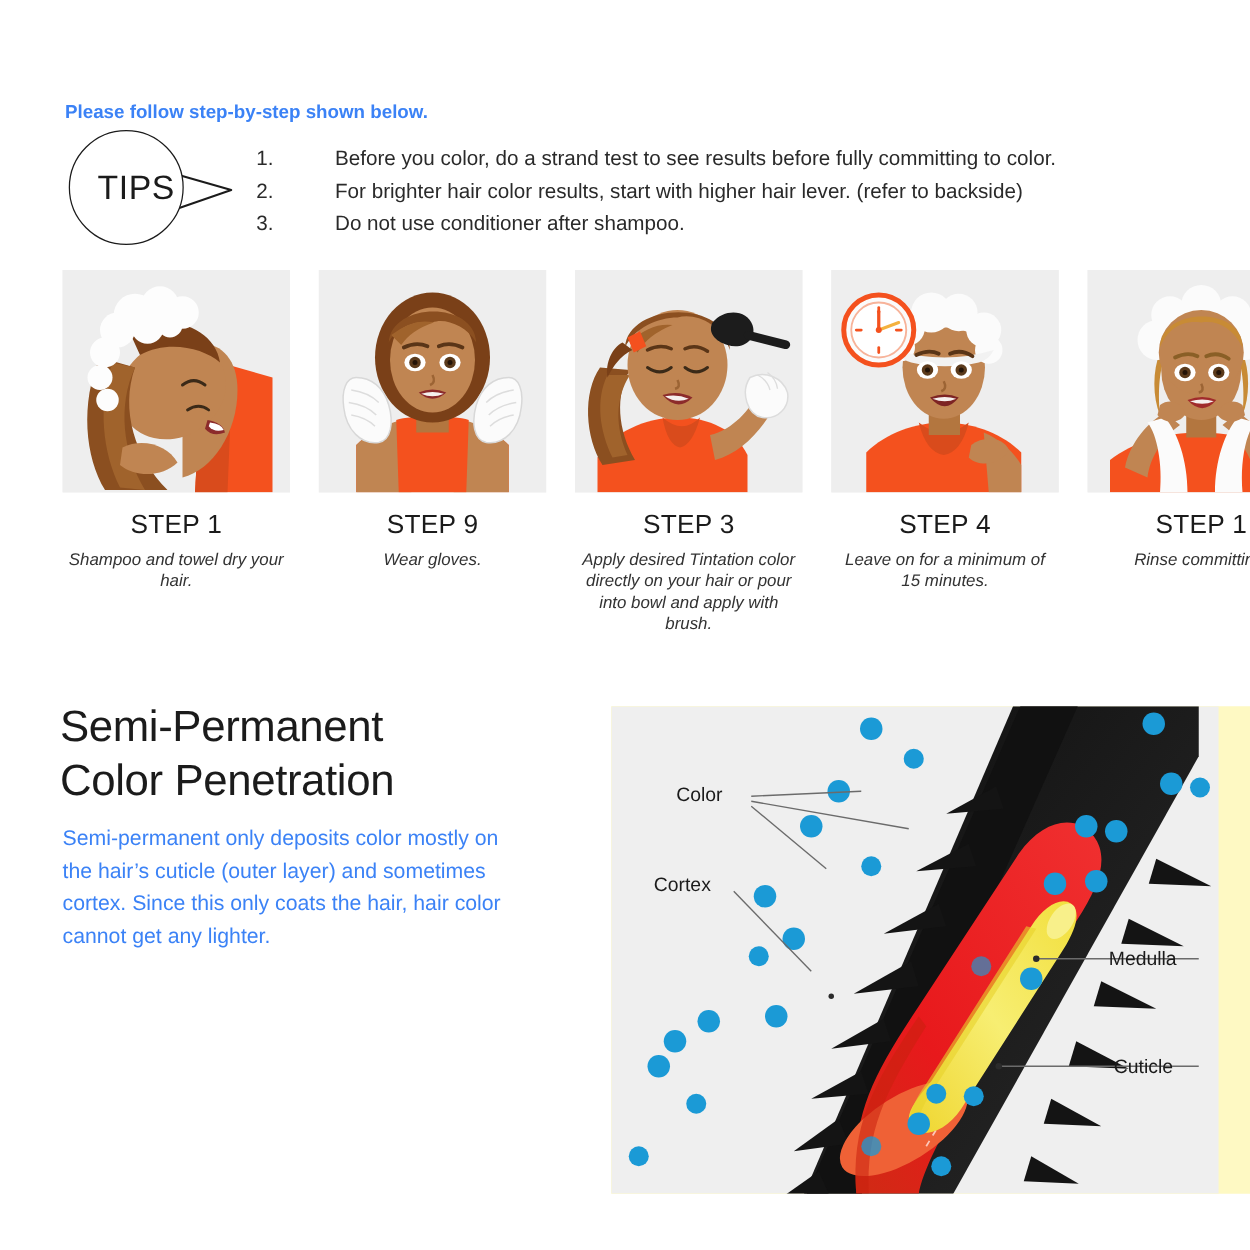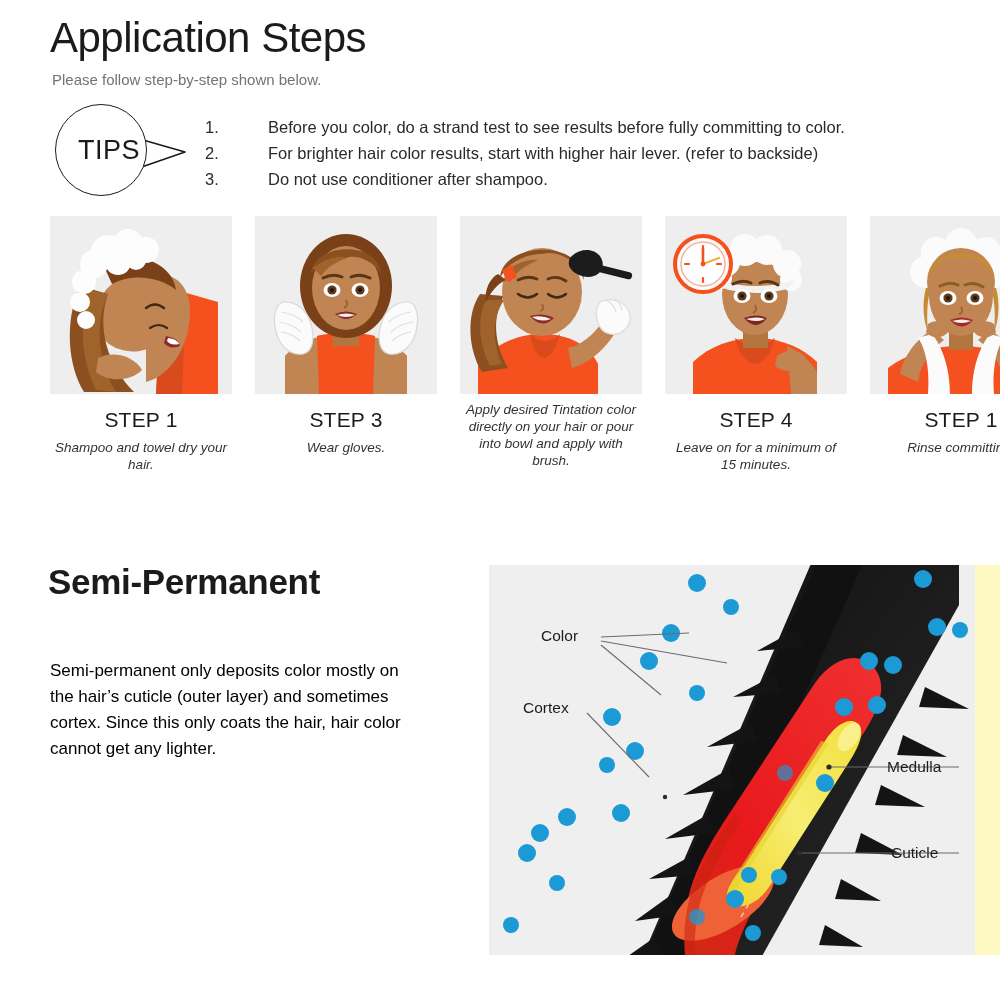--- a/index.html
+++ b/index.html
@@ -12,22 +12,22 @@
   }
   .page { position: relative; width: 1000px; height: 1000px; }
 
   
   .app-title {
     position: absolute; left: 50px; top: 16px;
     font-size: 42px; font-weight: 300; letter-spacing: -0.5px;
     color: #1b1b1b; line-height: 1.05;
   }
   .app-subtitle {
-    position: absolute; left: 52px; top: 71px;
-    font-size: 15px; font-weight: 400; color: #737373;
+    position: absolute; left: 52px; top: 81px;
+    font-size: 15px; font-weight: 700; color: #3b82f6;
   }
 
   
   .tips-wrap { position: absolute; left: 55px; top: 104px; width: 135px; height: 96px; }
   .tips-bubble {
     position: absolute; left: 0; top: 0;
     width: 92px; height: 92px; border-radius: 50%;
     border: 1.6px solid #1b1b1b; background: #fff;
     display: flex; align-items: center; justify-content: center;
   }
@@ -55,42 +55,41 @@
     margin-top: 7px; text-align: center;
     font-size: 13.5px; line-height: 17px; color: #333; padding: 0 4px; font-style: italic;
   }
 
   
   .fig { position: absolute; inset: 0; }
 
   
   .sec-title {
     position: absolute; left: 48px; top: 560px;
-    font-size: 35px; font-weight: 700; line-height: 43px; color: #1b1b1b;
+    font-size: 35px; font-weight: 400; line-height: 43px; color: #1b1b1b;
     letter-spacing: -0.3px; width: 400px;
   }
   .sec-body {
     position: absolute; left: 50px; top: 658px; width: 368px;
-    font-size: 17px; line-height: 26px; color: #000000; font-weight: 400;
+    font-size: 17px; line-height: 26px; color: #3b82f6; font-weight: 400;
   }
 
   
   .diagram {
     position: absolute; left: 489px; top: 565px;
     width: 550px; height: 390px; background: #fef9c3; overflow: hidden;
   }
   .diagram svg { display: block; }
   .dlabel { font-size: 15.5px; fill: #1b1b1b; font-family: "Liberation Sans", sans-serif; }
 </style>
 </head>
 <body>
 
 <div class="page">
 
-  <div class="app-title">Application Steps</div>
   <div class="app-subtitle">Please follow step-by-step shown below.</div>
 
   <div class="tips-wrap">
     <svg class="tips-tail" width="62" height="46" viewBox="0 0 62 46">
       <path d="M2 6 L58 22 L6 40 L10 23 Z" fill="#ffffff" stroke="#1b1b1b" stroke-width="1.6" stroke-linejoin="round"></path>
       <path d="M1 5 L7 22 L4 41" fill="#ffffff" stroke="#ffffff" stroke-width="5"></path>
     </svg>
     <div class="tips-bubble">
       <span class="tips-label">TIPS</span>
     </div>
@@ -193,21 +192,21 @@
           <g stroke="#ddd" stroke-width="1.2" fill="none">
             <path d="M26 96 q14 2 22 10"></path>
               <path d="M24 106 q14 2 22 10"></path>
               <path d="M26 116 q12 2 19 9"></path>
             <path d="M156 96 q-14 2 -22 10"></path>
               <path d="M158 106 q-14 2 -22 10"></path>
               <path d="M156 116 q-12 2 -19 9"></path>
           </g>
         </svg>
       </div>
-      <div class="step-title">STEP 3</div>
+      <div class="step-title">STEP 9</div>
       <div class="step-caption">Wear gloves.</div>
     </div>
 
     <div class="step">
       <div class="step-figure">
         <svg class="fig" viewBox="0 0 182 178">
           <rect width="182" height="178" fill="#eeeeee"></rect>
 
           <path d="M18 150 C30 130 56 118 82 118 C108 118 128 128 138 148 L138 178 L18 178 Z" fill="#f4511e"></path>
           <path d="M70 118 q16 14 30 0 q-6 22 -16 24 q-10 -2 -14 -24 Z" fill="#d94b1c"></path>
@@ -237,20 +236,21 @@
           <path d="M140 86 C152 80 166 86 170 98 C172 110 162 120 150 118 C138 116 132 98 140 86 Z" fill="#fbfbfb" stroke="#dcdcdc" stroke-width="1.2"></path>
           <g stroke="#ddd" stroke-width="1.1" fill="none">
             <path d="M146 84 q8 4 10 12"></path>
               <path d="M154 82 q7 5 8 13"></path>
           </g>
 
           <path d="M110 42 C120 30 138 32 142 44 C146 56 134 64 122 60 C112 57 106 50 110 42 Z" fill="#1c1c1c"></path>
           <rect x="136" y="48" width="38" height="7" rx="3.5" transform="rotate(14 136 48)" fill="#1c1c1c"></rect>
         </svg>
       </div>
+      <div class="step-title">STEP 3</div>
       <div class="step-caption">Apply desired Tintation color directly on your hair or pour into bowl and apply with brush.</div>
     </div>
 
     <div class="step">
       <div class="step-figure">
         <svg class="fig" viewBox="0 0 182 178">
           <rect width="182" height="178" fill="#eeeeee"></rect>
 
           <path d="M28 146 C44 130 68 122 90 122 C112 122 136 130 152 146 L152 178 L28 178 Z" fill="#f4511e"></path>
           <path d="M122 130 C136 136 146 146 152 156 L152 178 L126 178 Z" fill="#c08552"></path>
@@ -355,20 +355,21 @@
         </svg>
       </div>
       <div class="step-title">STEP 1</div>
       <div class="step-caption">Rinse committing.</div>
     </div>
 
   </div>
 
   <div class="sec-title">
     <div>Semi-Permanent</div>
+    <div>Color Penetration</div>
   </div>
   <div class="sec-body">Semi-permanent only deposits color mostly on the hair’s cuticle (outer layer) and sometimes cortex. Since this only coats the hair, hair color cannot get any lighter.</div>
 
   <div class="diagram">
     <svg width="486" height="390" viewBox="0 0 486 390">
       <defs>
         <linearGradient id="redgrad" x1="0" y1="1" x2="1" y2="0">
           <stop offset="0%" stop-color="#cf2b14"></stop>
           <stop offset="35%" stop-color="#e8191c"></stop>
           <stop offset="100%" stop-color="#f03030"></stop>

